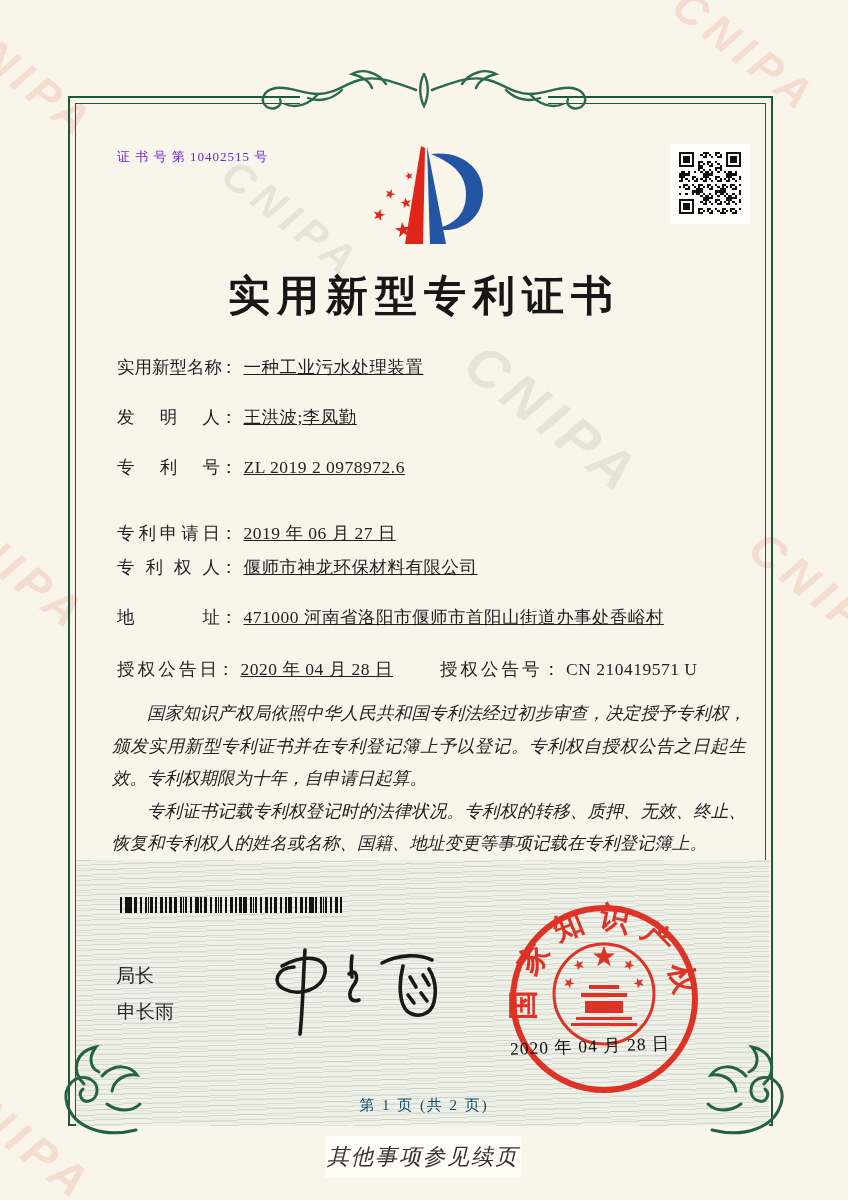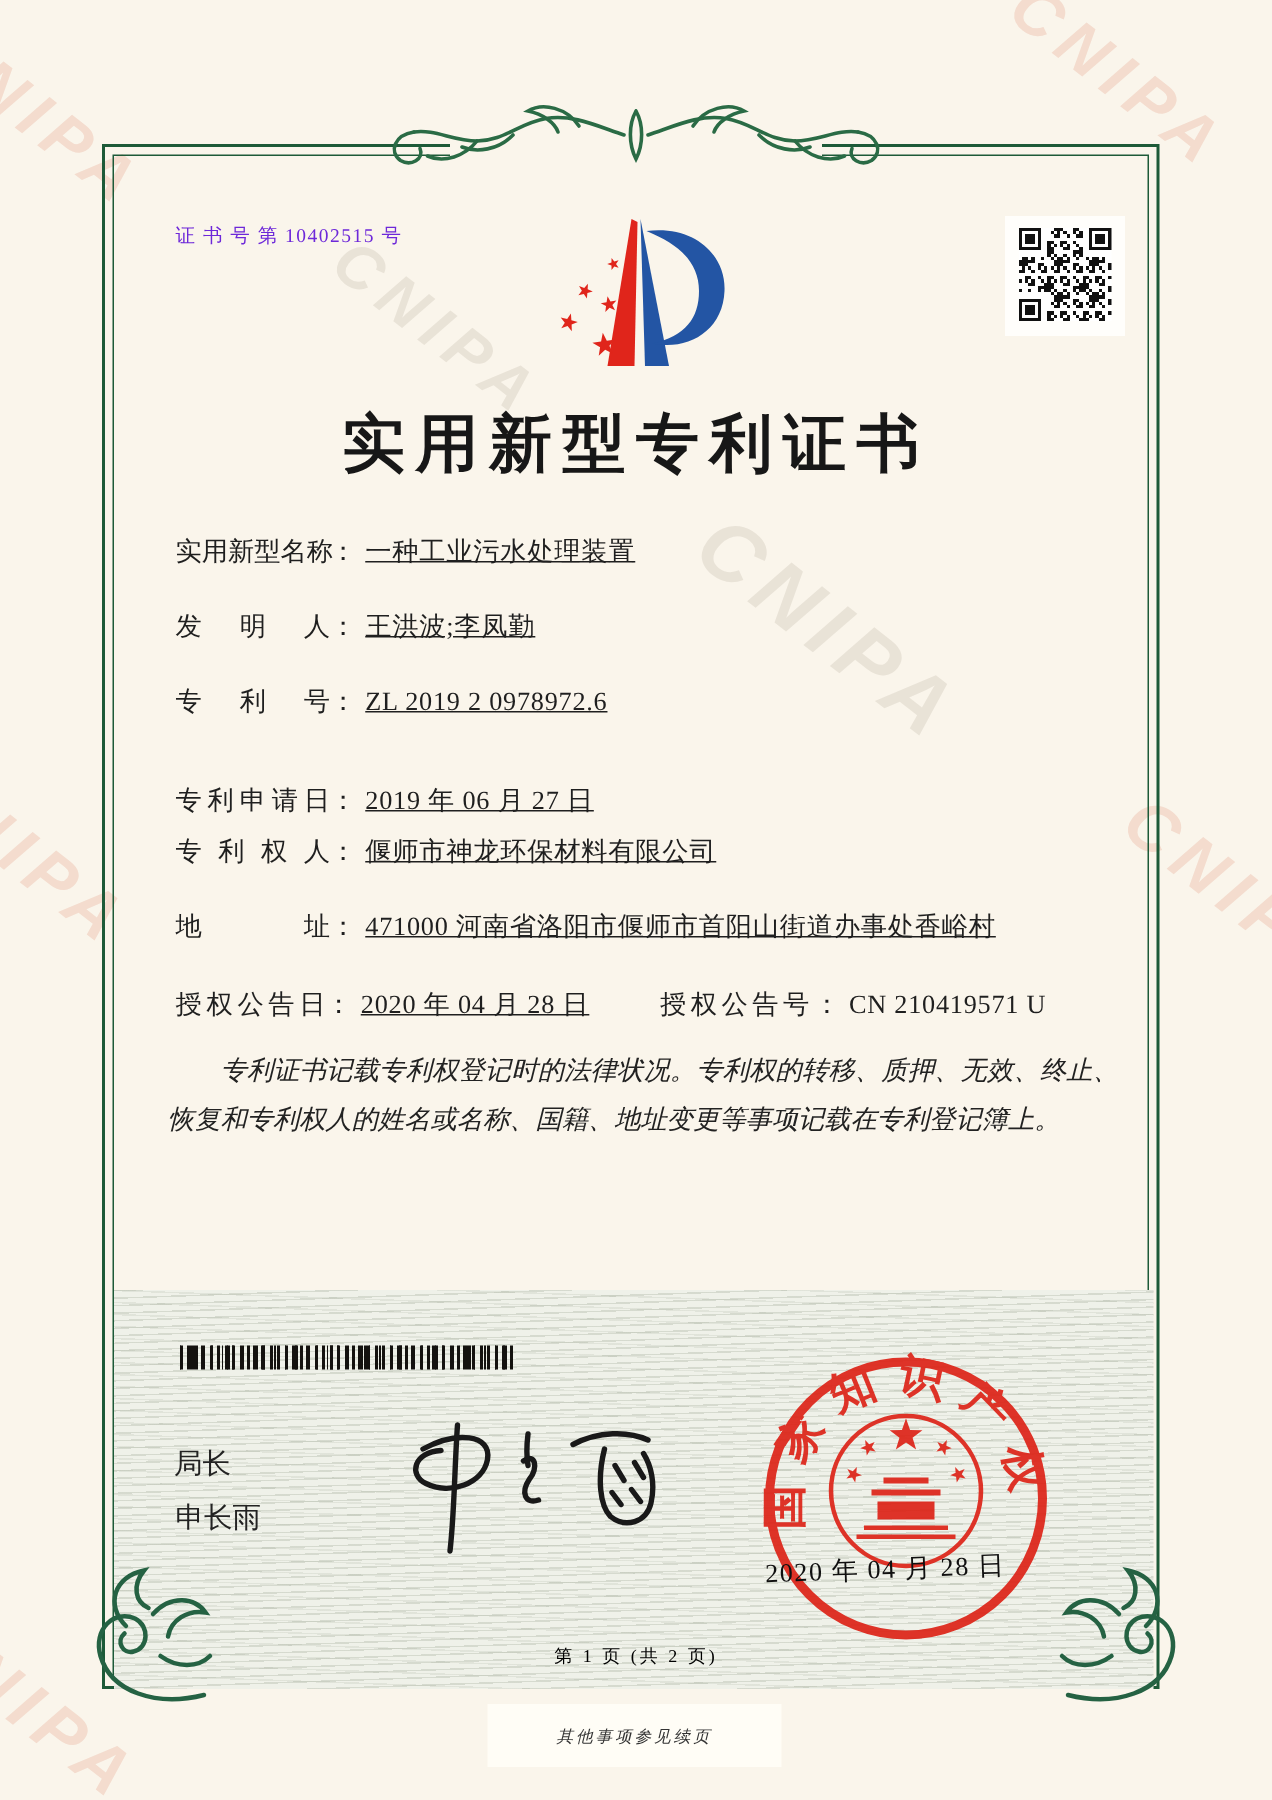--- a/index.html
+++ b/index.html
@@ -86,27 +86,27 @@
   .sig-scribble path{stroke:#191919;stroke-width:3.6;fill:none;stroke-linecap:round;stroke-linejoin:round;}
 
   
   .seal{left:506px;top:901px;width:196px;height:196px;}
   .seal-date{
     left:510px;top:1034px;font-size:17.5px;color:#101010;letter-spacing:1px;
     transform:rotate(-2deg);white-space:nowrap;
   }
 
   
-  .page-info{left:0;top:1096px;width:848px;text-align:center;font-size:12px;
-    letter-spacing:2px;color:#000000;}
+  .page-info{left:0;top:1096px;width:848px;text-align:center;font-size:15px;
+    letter-spacing:2px;color:#0c4a6e;}
   .cont-note-box{
     left:325px;top:1136px;width:196px;height:42px;background:#fffdf6;
     display:flex;align-items:center;justify-content:center;
   }
-  .cont-note{font-size:11px;font-style:italic;letter-spacing:2px;color:#333;}
+  .cont-note{font-size:22px;font-style:italic;letter-spacing:2px;color:#333;}
 </style>
 </head>
 <body>
 
 <span class="wm pink" style="left:-28px;top:6px;font-size:44px;">CNIPA</span>
 <span class="wm pink" style="left:694px;top:-20px;font-size:44px;">CNIPA</span>
 <span class="wm gray" style="left:242px;top:150px;font-size:42px;">CNIPA</span>
 <span class="wm gray" style="left:492px;top:330px;font-size:56px;">CNIPA</span>
 <span class="wm pink" style="left:-40px;top:492px;font-size:46px;">CNIPA</span>
 <span class="wm pink" style="left:772px;top:520px;font-size:46px;">CNIPA</span>
@@ -214,20 +214,21 @@
   <span class="f-label">地址</span><span class="f-colon">：</span><span class="f-value">471000  河南省洛阳市偃师市首阳山街道办事处香峪村</span>
 </div>
 <div class="field-row" style="top:657px;">
   <span class="f-label f-label5">授权公告日</span><span class="f-colon">：</span><span class="f-value">2020 年 04 月 28 日</span>
   <span class="grant-pair2">
     <span class="f-label">授权公告号</span><span class="f-colon">：</span><span class="f-value">CN 210419571 U</span>
   </span>
 </div>
 
 <div class="abs body-text">
+  <p>国家知识产权局依照中华人民共和国专利法经过初步审查，决定授予专利权，颁发实用新型专利证书并在专利登记簿上予以登记。专利权自授权公告之日起生效。专利权期限为十年，自申请日起算。</p>
   <p>专利证书记载专利权登记时的法律状况。专利权的转移、质押、无效、终止、恢复和专利权人的姓名或名称、国籍、地址变更等事项记载在专利登记簿上。</p>
 </div>
 
 <div class="abs barcode"></div>
 
 <div class="abs sig-title">局长</div>
 <div class="abs sig-name">申长雨</div>
 <svg class="abs sig-scribble" width="196" height="92" viewBox="0 0 196 92">
   <path d="M30,20 C52,8 76,10 73,27 C70,43 48,51 32,43 C20,37 24,22 42,21"></path>
   <path d="M53,4 C51,32 51,62 48,88"></path>

